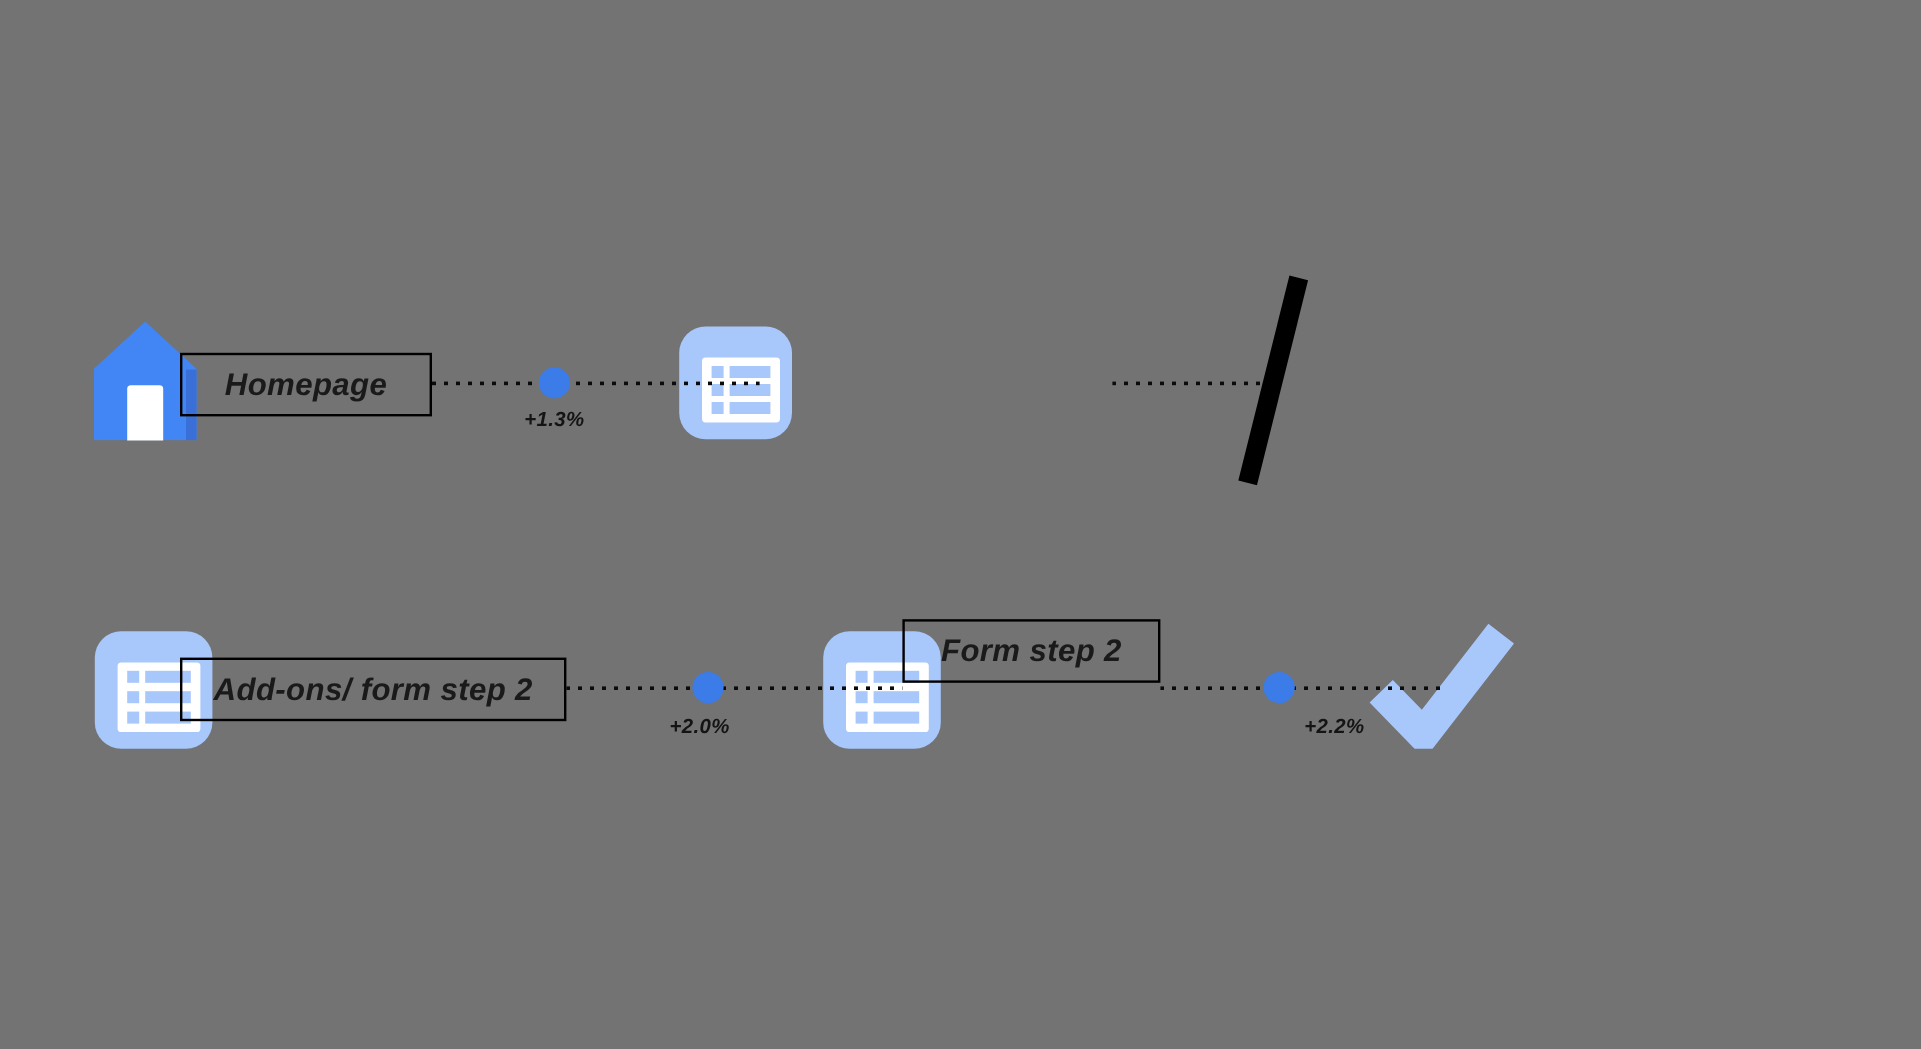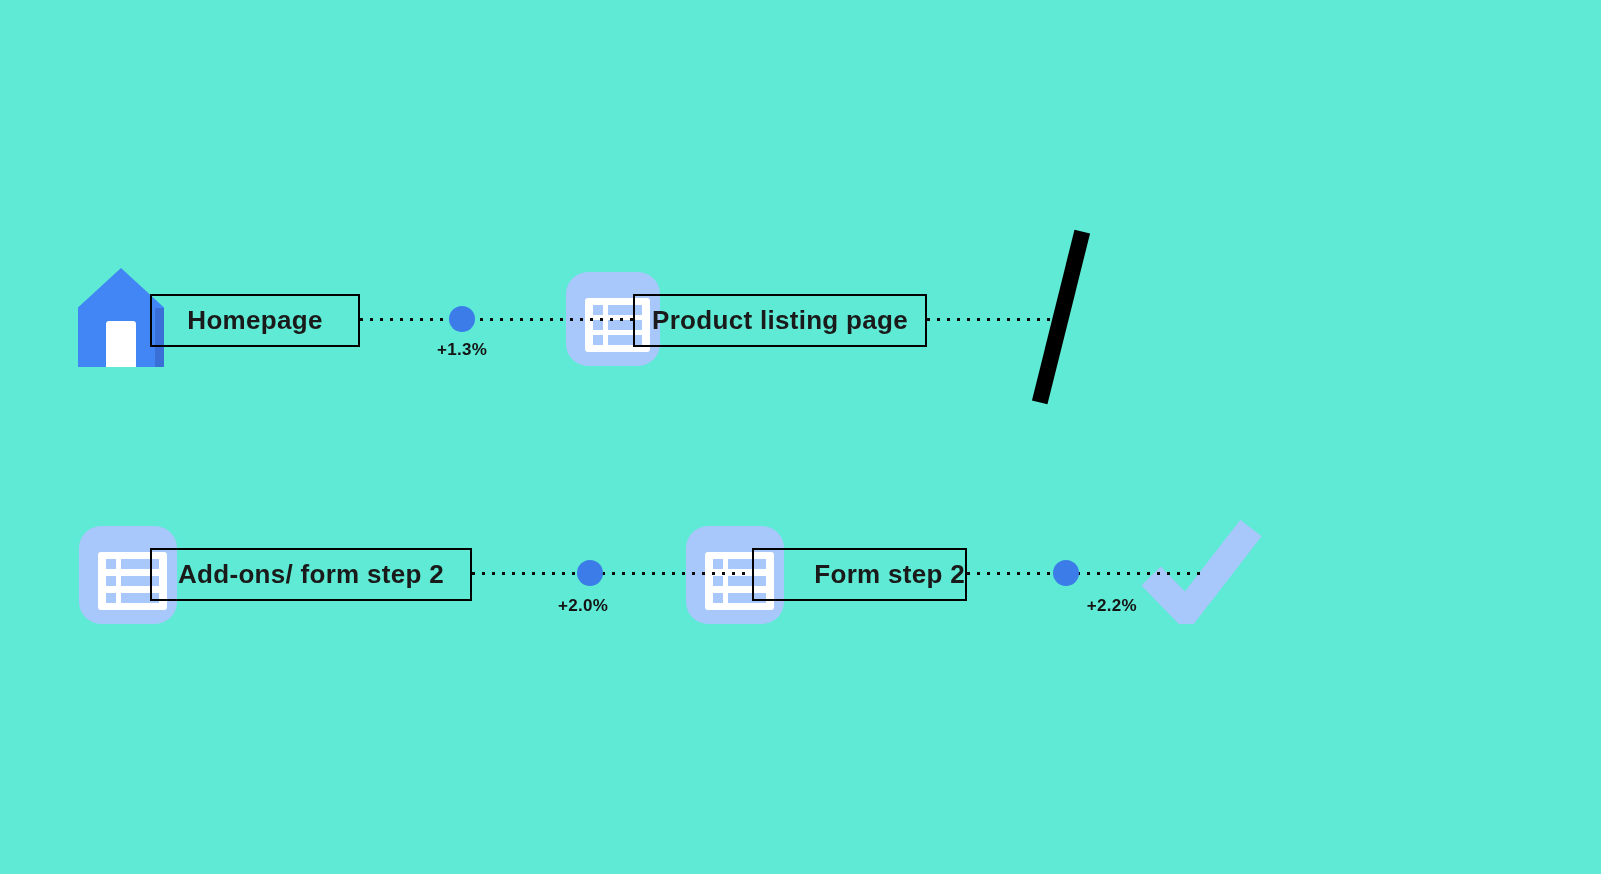--- a/index.html
+++ b/index.html
@@ -1,18 +1,18 @@
 <!DOCTYPE html>
 <html><head>
 <meta charset="utf-8">
 <style>
   html,body{margin:0;padding:0;background:#fff;}
   .canvas{
-    position:relative;width:1601px;height:874px;background:#5eead4;
-    font-family:"Liberation Sans",sans-serif;font-weight:bold;overflow:hidden;
+    position:relative;width:1601px;height:874px;background:#737373;
+    font-family:"Liberation Sans",sans-serif;font-weight:bold;overflow:hidden;font-style:italic;
   }
   
   .label-box{
     position:absolute;height:53px;box-sizing:border-box;
     border:2px solid #000;background:transparent;
     display:flex;align-items:center;justify-content:center;
     font-size:26px;letter-spacing:.3px;color:#1a1a1a;white-space:nowrap;
     z-index:2;
   }
   
@@ -87,23 +87,20 @@
       <div class="lrow">
           <span class="bullet"></span>
           <span class="bar"></span>
         </div>
     </div>
   </div>
 
   <div class="label-box" style="left:150px;top:294px;width:210px;">
     <span>Homepage</span>
   </div>
-  <div class="label-box" style="left:633px;top:294px;width:294px;">
-    <span>Product listing page</span>
-  </div>
 
   <div class="dotline" style="left:360px;top:318px;width:273px;"></div>
   <div class="dotline" style="left:927px;top:318px;width:124px;"></div>
   <div class="dot" style="left:449px;top:306px;"></div>
   <div class="pct" style="left:387px;top:340px;">+1.3%</div>
 
   <div class="slash"></div>
 
   <div class="licon" style="left:79px;top:526px;width:98px;height:98px;">
     <div class="panel">
@@ -141,21 +138,21 @@
 
   <div class="check">
     <svg width="122" height="108" viewBox="0 0 122 108">
       <polyline points="11,60 46,96 111,12" fill="none" stroke="#a8c7fa" stroke-width="27" stroke-linecap="butt" stroke-linejoin="miter"></polyline>
     </svg>
   </div>
 
   <div class="label-box" style="left:150px;top:548px;width:322px;">
     <span>Add-ons/ form step 2</span>
   </div>
-  <div class="label-box" style="left:752px;top:548px;width:215px;justify-content:flex-end;">
+  <div class="label-box" style="left:752px;top:516px;width:215px;">
     <span>Form step 2</span>
   </div>
 
   <div class="dotline" style="left:472px;top:572px;width:280px;"></div>
   <div class="dotline" style="left:967px;top:572px;width:233px;"></div>
   <div class="dot" style="left:577px;top:560px;"></div>
   <div class="dot" style="left:1053px;top:560px;"></div>
   <div class="pct" style="left:508px;top:596px;">+2.0%</div>
   <div class="pct" style="left:987px;top:596px;text-align:right;">+2.2%</div>
 

